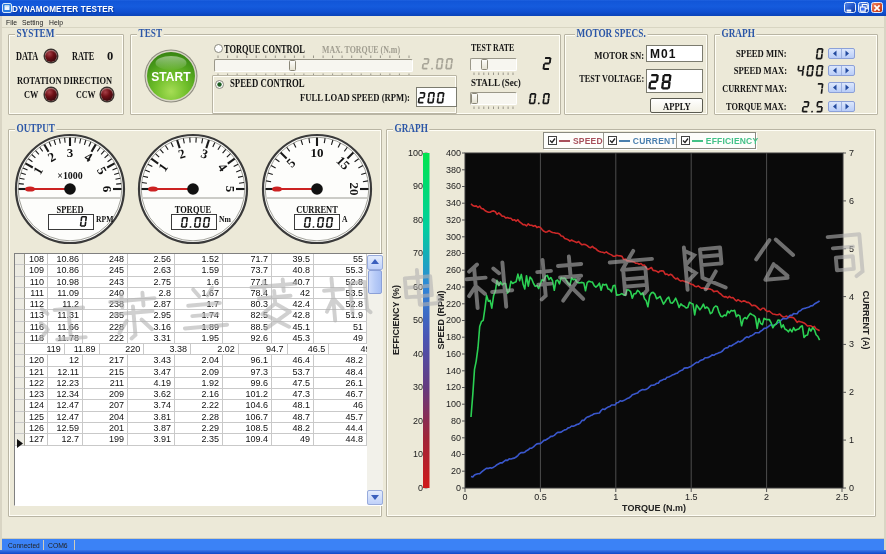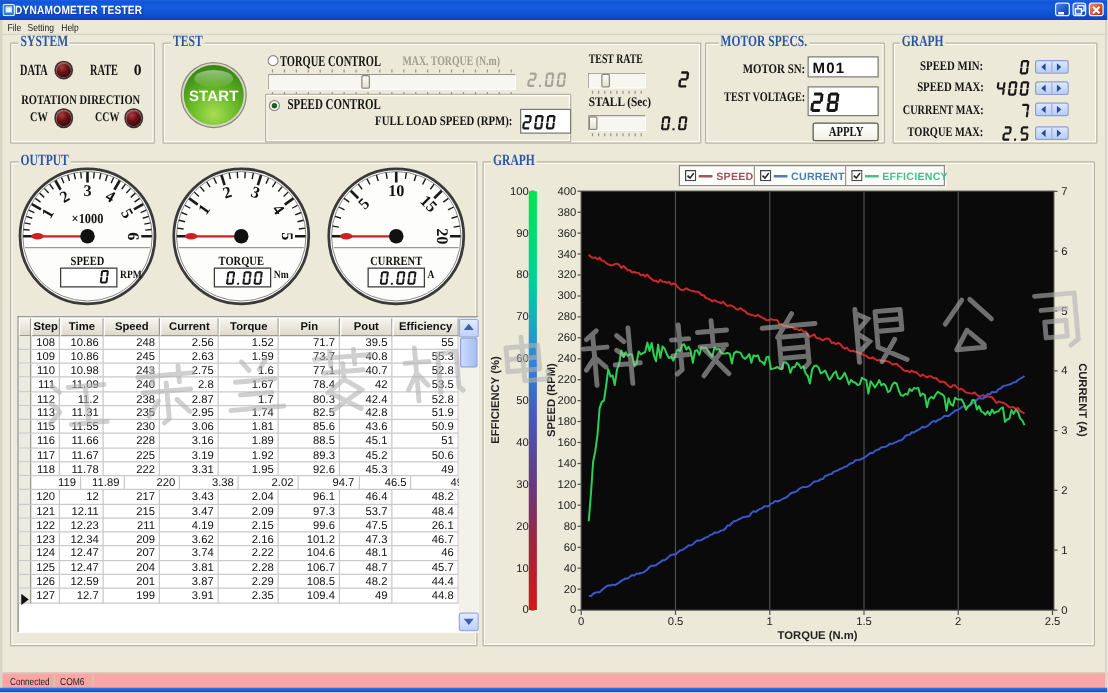--- a/index.html
+++ b/index.html
@@ -541,31 +541,20 @@
         <rect x="22.9" y="0.0" width="4.5" height="1.6" rx="0.5" fill="#181818"></rect>
         <rect x="26.7" y="0.6" width="1.6" height="4.5" rx="0.5" fill="#181818"></rect>
         <rect x="26.7" y="5.6" width="1.6" height="4.5" rx="0.5" fill="#181818"></rect>
         <rect x="22.9" y="9.2" width="4.5" height="1.6" rx="0.5" fill="#181818"></rect>
         <rect x="22.0" y="5.6" width="1.6" height="4.5" rx="0.5" fill="#181818"></rect>
         <rect x="22.0" y="0.6" width="1.6" height="4.5" rx="0.5" fill="#181818"></rect>
       </g>
     </svg>
     <div style="position:absolute;left:342.0px;top:214px;font-family:'Liberation Serif';font-weight:bold;font-size:9px;color:#111;transform:scaleX(0.85);transform-origin:left top">A</div>
     <div style="position:absolute;left:14px;top:253px;width:369px;height:253px;border-top:1.5px solid #808080;border-left:1.5px solid #808080;border-bottom:1.5px solid #fff;border-right:1.5px solid #fff;background:#fff">
-      <div style="display:flex;height:14.5px">
-        <div class="th" style="width:10px"></div>
-        <div class="th" style="width:23px">Step</div>
-        <div class="th" style="width:35px">Time</div>
-        <div class="th" style="width:45px">Speed</div>
-        <div class="th" style="width:47px">Current</div>
-        <div class="th" style="width:48px">Torque</div>
-        <div class="th" style="width:49px">Pin</div>
-        <div class="th" style="width:42px">Pout</div>
-        <div class="th" style="width:53px">Efficiency</div>
-      </div>
       <div style="display:flex;height:11.28px">
         <div class="tsel" style="width:10px"></div>
         <div class="td" style="width:23px">108</div>
         <div class="td" style="width:35px">10.86</div>
         <div class="td" style="width:45px">248</div>
         <div class="td" style="width:47px">2.56</div>
         <div class="td" style="width:48px">1.52</div>
         <div class="td" style="width:49px">71.7</div>
         <div class="td" style="width:42px">39.5</div>
         <div class="td" style="width:53px">55</div>
@@ -620,53 +609,31 @@
         <div class="td" style="width:35px">11.31</div>
         <div class="td" style="width:45px">235</div>
         <div class="td" style="width:47px">2.95</div>
         <div class="td" style="width:48px">1.74</div>
         <div class="td" style="width:49px">82.5</div>
         <div class="td" style="width:42px">42.8</div>
         <div class="td" style="width:53px">51.9</div>
       </div>
       <div style="display:flex;height:11.28px">
         <div class="tsel" style="width:10px"></div>
-        <div class="td" style="width:23px">115</div>
-        <div class="td" style="width:35px">11.55</div>
-        <div class="td" style="width:45px">230</div>
-        <div class="td" style="width:47px">3.06</div>
-        <div class="td" style="width:48px">1.81</div>
-        <div class="td" style="width:49px">85.6</div>
-        <div class="td" style="width:42px">43.6</div>
-        <div class="td" style="width:53px">50.9</div>
-      </div>
-      <div style="display:flex;height:11.28px">
-        <div class="tsel" style="width:10px"></div>
         <div class="td" style="width:23px">116</div>
         <div class="td" style="width:35px">11.66</div>
         <div class="td" style="width:45px">228</div>
         <div class="td" style="width:47px">3.16</div>
         <div class="td" style="width:48px">1.89</div>
         <div class="td" style="width:49px">88.5</div>
         <div class="td" style="width:42px">45.1</div>
         <div class="td" style="width:53px">51</div>
       </div>
       <div style="display:flex;height:11.28px">
         <div class="tsel" style="width:10px"></div>
-        <div class="td" style="width:23px">117</div>
-        <div class="td" style="width:35px">11.67</div>
-        <div class="td" style="width:45px">225</div>
-        <div class="td" style="width:47px">3.19</div>
-        <div class="td" style="width:48px">1.92</div>
-        <div class="td" style="width:49px">89.3</div>
-        <div class="td" style="width:42px">45.2</div>
-        <div class="td" style="width:53px">50.6</div>
-      </div>
-      <div style="display:flex;height:11.28px">
-        <div class="tsel" style="width:10px"></div>
         <div class="td" style="width:23px">118</div>
         <div class="td" style="width:35px">11.78</div>
         <div class="td" style="width:45px">222</div>
         <div class="td" style="width:47px">3.31</div>
         <div class="td" style="width:48px">1.95</div>
         <div class="td" style="width:49px">92.6</div>
         <div class="td" style="width:42px">45.3</div>
         <div class="td" style="width:53px">49</div>
       </div>
       <div style="display:flex;height:11.28px">
@@ -701,21 +668,21 @@
         <div class="td" style="width:49px">97.3</div>
         <div class="td" style="width:42px">53.7</div>
         <div class="td" style="width:53px">48.4</div>
       </div>
       <div style="display:flex;height:11.28px">
         <div class="tsel" style="width:10px"></div>
         <div class="td" style="width:23px">122</div>
         <div class="td" style="width:35px">12.23</div>
         <div class="td" style="width:45px">211</div>
         <div class="td" style="width:47px">4.19</div>
-        <div class="td" style="width:48px">2.15</div>
+        <div class="td" style="width:48px">1.92</div>
         <div class="td" style="width:49px">99.6</div>
         <div class="td" style="width:42px">47.5</div>
         <div class="td" style="width:53px">26.1</div>
       </div>
       <div style="display:flex;height:11.28px">
         <div class="tsel" style="width:10px"></div>
         <div class="td" style="width:23px">123</div>
         <div class="td" style="width:35px">12.34</div>
         <div class="td" style="width:45px">209</div>
         <div class="td" style="width:47px">3.62</div>
@@ -962,21 +929,21 @@
           <path d="M16 10 L16 90 M16 16 L34 26 L18 42 M18 48 L34 60 L16 76 M46 16 L84 16 M46 16 L46 46 M84 16 L84 46 M46 30 L84 30 M46 46 L84 46 M46 46 L46 70 M46 70 L88 92 M72 60 L50 92"></path>
         </g>
         <g transform="translate(749 262) scale(0.530)" stroke-width="7.4">
           <path d="M44 10 L16 44 M56 10 L86 42 M48 56 L30 84 M30 84 L72 84 M52 60 L72 80"></path>
         </g>
         <g transform="translate(820 262) scale(0.530)" stroke-width="7.4">
           <path d="M20 14 L80 14 M80 14 L80 84 L68 92 M28 36 L66 36 M32 54 L64 54 M32 54 L32 78 M64 54 L64 78 M32 78 L64 78"></path>
         </g>
       </g>
     </svg>
-    <div style="position:absolute;left:0;top:538px;width:886px;height:11.5px;background:#fca5a5;border-top:1px solid #cfccba;font:8px 'Liberation Sans';color:#222">
+    <div style="position:absolute;left:0;top:538px;width:886px;height:11.5px;background:#3b82f6;border-top:1px solid #cfccba;font:8px 'Liberation Sans';color:#222">
       <span style="position:absolute;left:8px;top:1.5px;transform:scaleX(.82);transform-origin:left top">Connected</span>
       <div style="position:absolute;left:43px;top:1px;height:10px;border-left:1px solid #cfccba"></div>
       <span style="position:absolute;left:48px;top:1.5px;transform:scaleX(.85);transform-origin:left top">COM6</span>
       <div style="position:absolute;left:74px;top:1px;height:10px;border-left:1px solid #cfccba"></div>
     </div>
     <div style="position:absolute;left:0;top:549.5px;width:886px;height:4.5px;background:linear-gradient(180deg,#3a77e8,#1048c8)"></div>
     <div style="position:absolute;left:0;top:15.5px;width:2px;height:534px;background:#d9d5c4"></div>
     <div style="position:absolute;right:0;top:15.5px;width:2px;height:534px;background:#d9d5c4"></div>
   </div>
 </body></html>

